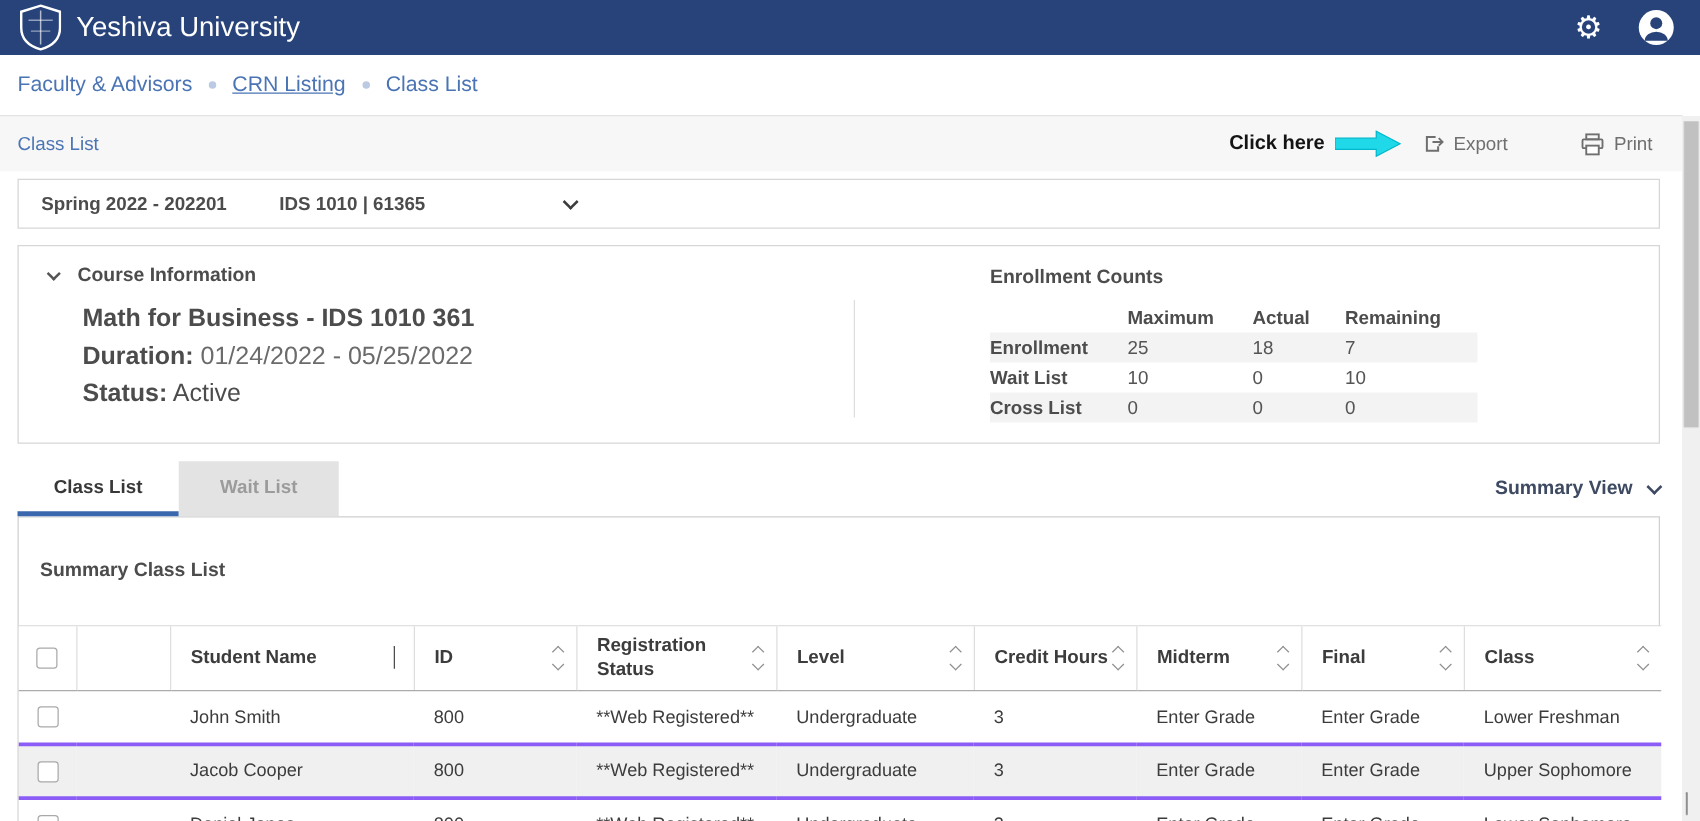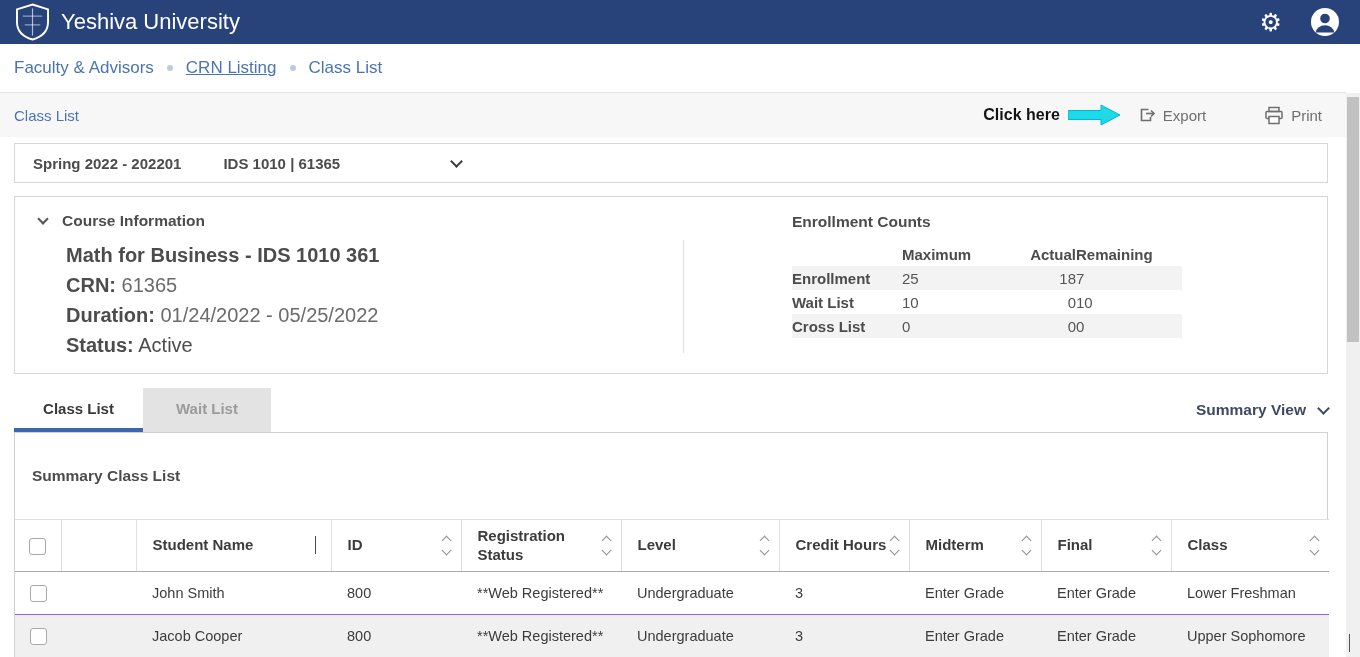--- a/index.html
+++ b/index.html
@@ -55,21 +55,21 @@
   .cp-details .line { margin-top: 7px; }
   .course-title { font-weight: bold; }
   .lbl { font-weight: bold; }
   .val { color: #6b6b6b; }
   .cp-divider { width: 1px; background: #ddd; margin-top: 28px; margin-bottom: 4px; }
   .cp-right { padding-left: 108px; padding-top: 1px; }
   .ec-head { font-weight: bold; color: #4c4c4c; font-size: 15.5px; margin-bottom: 11px; }
   .ec-row { display: flex; height: 24px; align-items: center; font-size: 15px; width: 390px; }
   .ec-row.shade { background: #f3f3f3; }
   .ec-c0 { width: 110px; font-weight: bold; color: #4c4c4c; }
-  .ec-c1 { width: 100px; } .ec-c2 { width: 74px; text-align: right; } .ec-c3 { width: 106px; }
+  .ec-c1 { width: 100px; } .ec-c2 { width: 74px; } .ec-c3 { width: 106px; }
   .ec-header .ec-c1, .ec-header .ec-c2, .ec-header .ec-c3 { font-weight: bold; color: #4c4c4c; }
   .num { color: #555; }
 
   
   .tabs { display: flex; align-items: center; margin: 14px 18px 0 14px; }
   .tab { height: 44px; line-height: 42px; text-align: center; font-size: 15px;
          font-weight: bold; cursor: pointer; }
   .tab-active { width: 129px; color: #383838; border-bottom: 4px solid #3a67ad; background: #fff; }
   .tab-inactive { width: 128px; color: #9b9b9b; background: #e3e3e3; }
   .view-selector { margin-left: auto; display: flex; align-items: center; gap: 13px;
@@ -102,21 +102,21 @@
   .classlist th.cb-col { padding: 0; text-align: center; }
   .th-inner { display: flex; align-items: center; }
   .th-label { line-height: 1.25; }
   .sort-stack { margin-left: auto; display: flex; flex-direction: column; gap: 3px; padding-right: 5px; }
   .sc { width: 7px; height: 7px; border-left: 1.6px solid #8f8f8f; border-top: 1.6px solid #8f8f8f; }
   .sc.up { transform: rotate(45deg); }
   .sc.down { transform: rotate(225deg); }
   .sort-single { margin-left: auto; padding-right: 9px; }
   .sort-single .sc { border-color: #4c4c4c; width: 8px; height: 8px; }
   .classlist td { height: 43px; font-size: 14.5px; color: #3c3c3c; padding: 0 6px 0 16px;
-                  border-bottom: 1px solid #8b5cf6; background: #fff; margin-top: 48px; }
+                  border-bottom: 3px solid #8b5cf6; background: #fff; margin-top: 48px; }
   .classlist td.cb-cell { padding: 0; text-align: center; }
   tr.shade td { background: #f0f0f0; }
   .grade-cell { color: #767676; cursor: pointer; }
   .cb { appearance: none; -webkit-appearance: none; width: 17px; height: 17px;
         border: 1px solid #a9a9a9; border-radius: 3px; background: #fff; cursor: pointer;
         display: inline-block; vertical-align: middle; }
 
   
   .vscroll { position: fixed; top: 93px; right: 0; width: 14px; height: 564px; background: #f0f0f0; }
   .vthumb { position: absolute; top: 4px; left: 1px; width: 12px; height: 245px; background: #c1c1c1; cursor: pointer; }
@@ -186,24 +186,20 @@
 </div>
 
 <section class="course-panel">
   <div class="cp-left">
     <div class="cp-head">
       <span class="chev"></span>
       <span>Course Information</span>
     </div>
     <div class="cp-details">
       <div class="course-title">Math for Business - IDS 1010 361</div>
-      <div class="line">
-        <span class="lbl">CRN:</span>
-        <span class="val">61365</span>
-      </div>
       <div class="line">
         <span class="lbl">Duration:</span>
         <span class="val">01/24/2022 - 05/25/2022</span>
       </div>
       <div class="line">
         <span class="lbl">Status:</span>
         <span>Active</span>
       </div>
     </div>
   </div>

